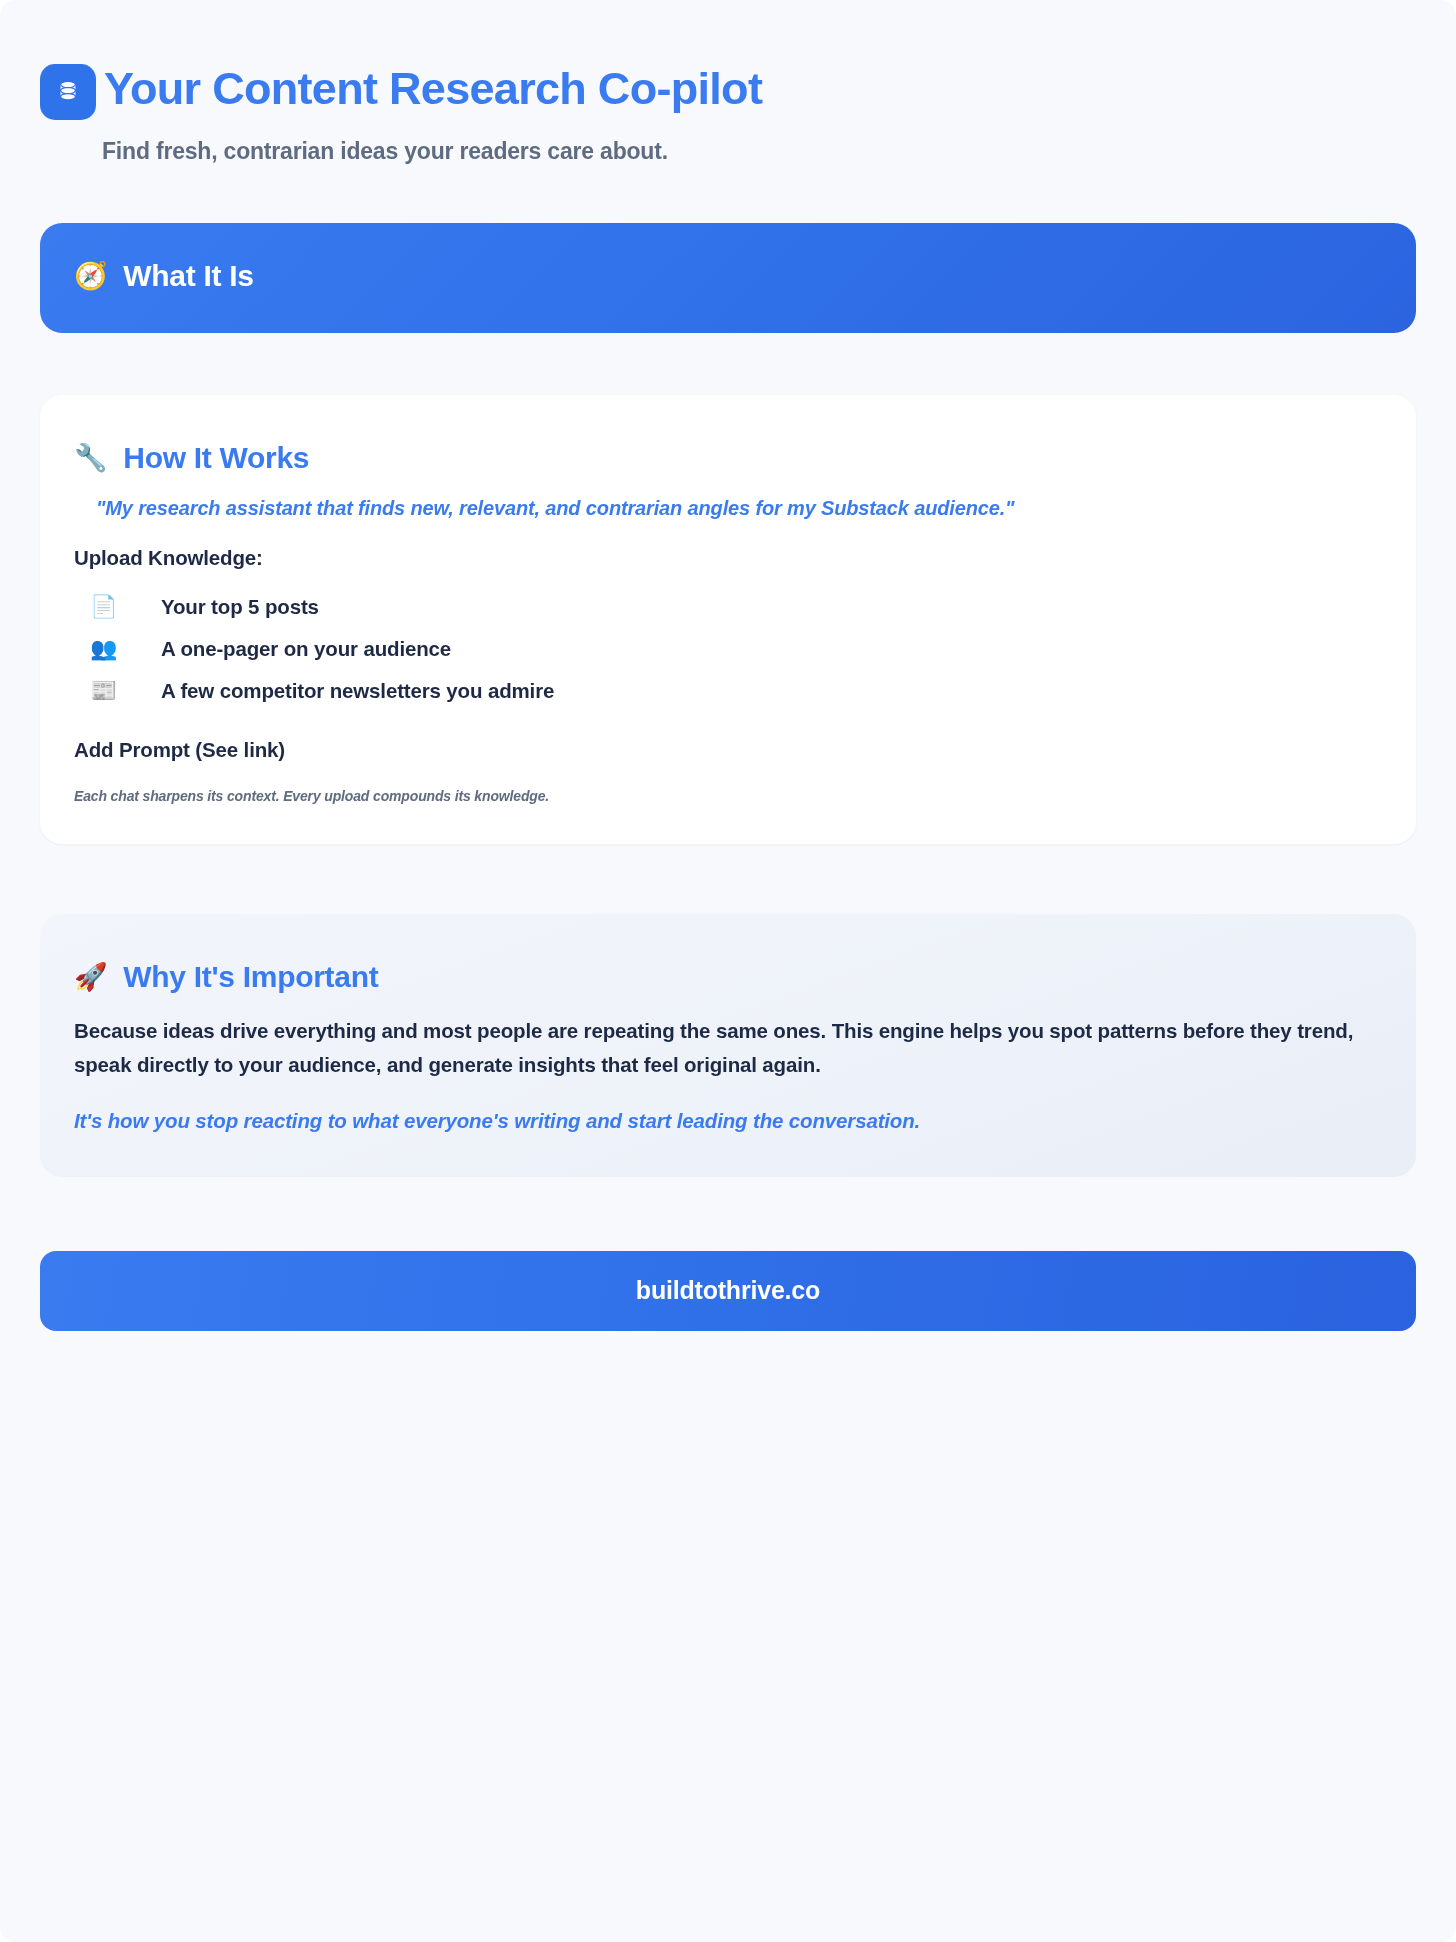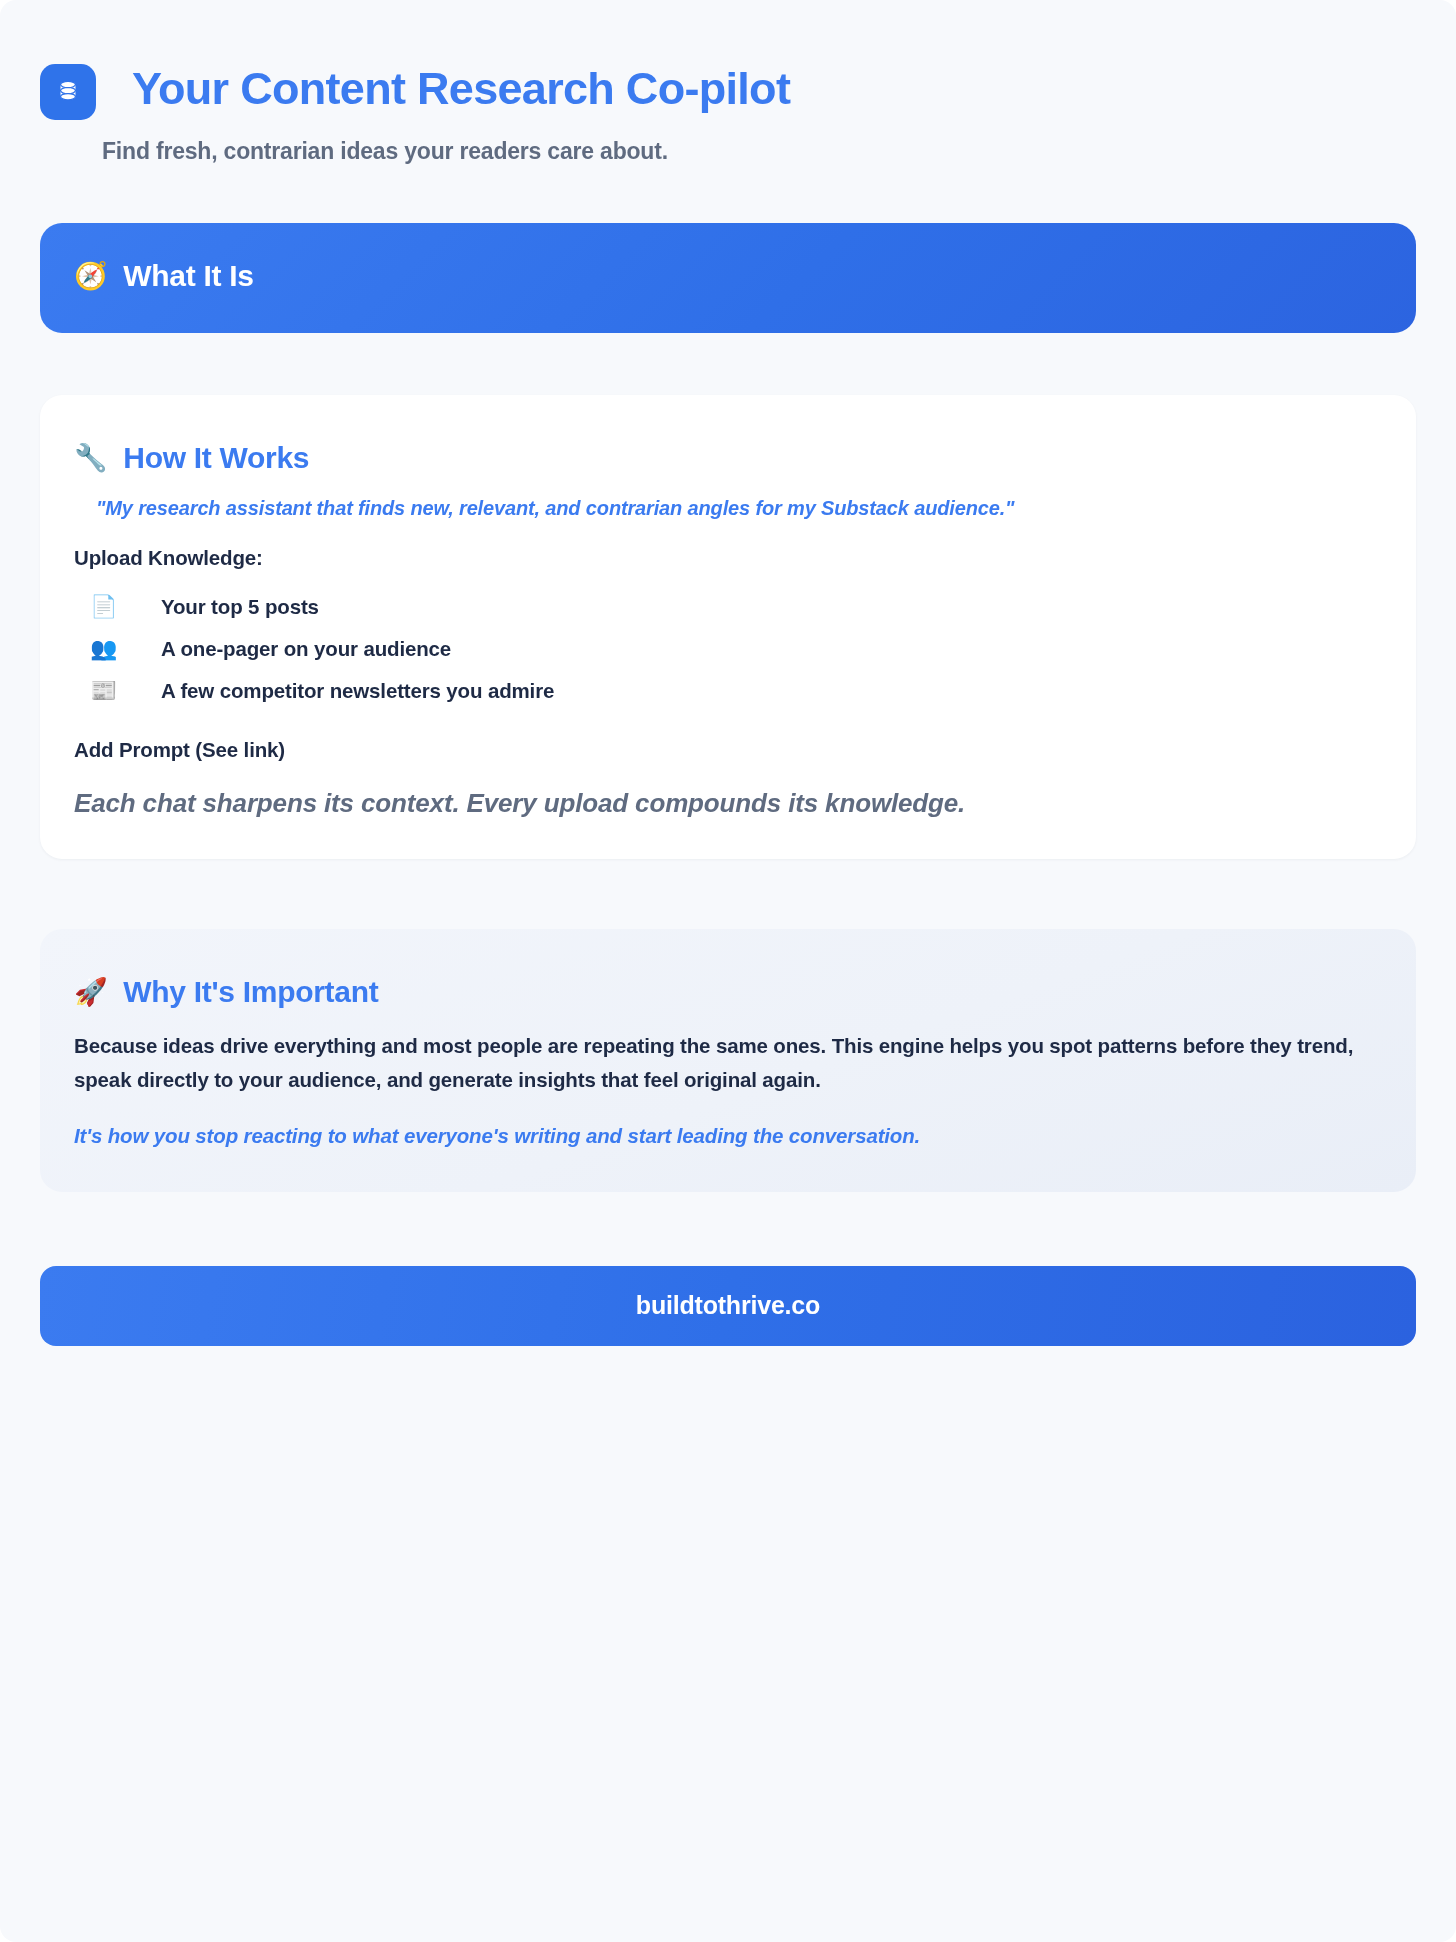--- a/index.html
+++ b/index.html
@@ -21,21 +21,21 @@
     overflow: hidden;
   }
 
   
   .header {
     padding: 18px 0 0 0;
   }
   .header-row {
     display: flex;
     align-items: center;
-    gap: 36px;
+    gap: 8px;
   }
   .brand-badge {
     width: 56px;
     height: 56px;
     border-radius: 15px;
     background: #2f73ea;
     display: flex;
     align-items: center;
     justify-content: center;
     flex: 0 0 auto;
@@ -154,21 +154,21 @@
   .upload-item .item-label {
     font-size: 20.5px;
     font-weight: 700;
     color: #1e2a45;
     letter-spacing: -0.15px;
     margin-left: 27px;
   }
 
   .closing-note {
     margin-top: 26px;
-    font-size: 26px;
+    font-size: 14px;
     font-style: italic;
     font-weight: 700;
     color: #5f6b80;
     letter-spacing: -0.15px;
   }
 
   .emphasis-line {
     margin-top: 26px;
     font-size: 20.5px;
     font-style: italic;

